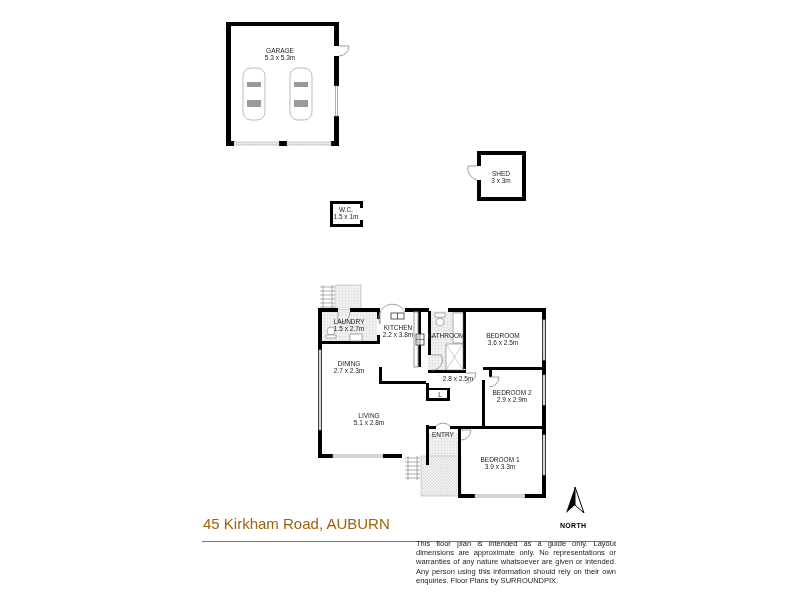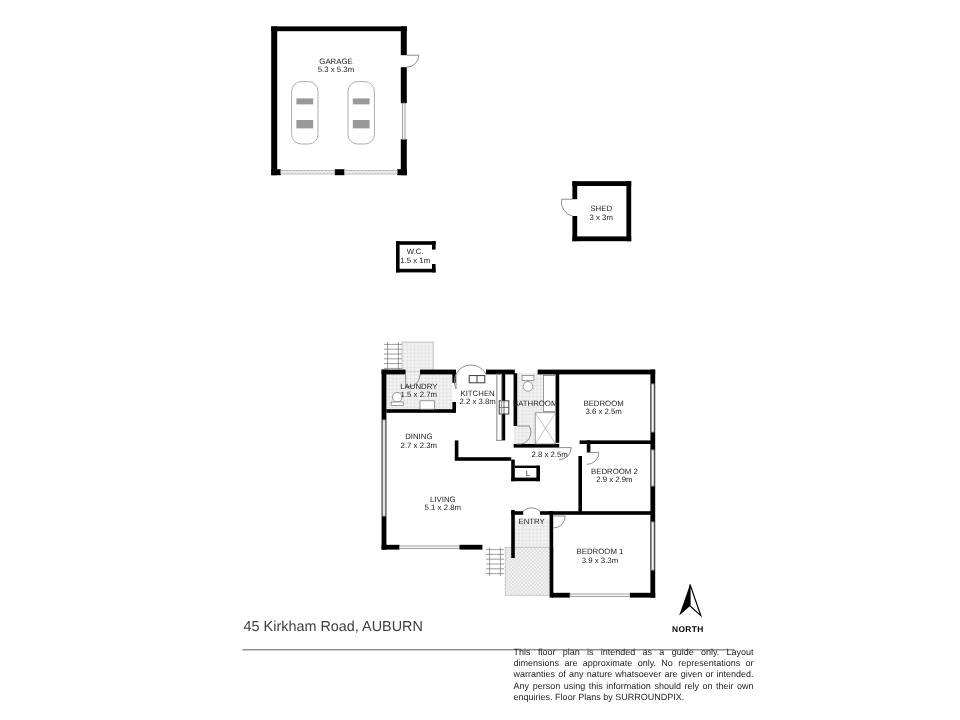--- a/index.html
+++ b/index.html
@@ -3,23 +3,23 @@
 <meta charset="utf-8">
 <style>
   html, body { margin: 0; padding: 0; background: #ffffff; }
   body { width: 800px; height: 600px; position: relative; overflow: hidden; font-family: "Liberation Sans", sans-serif; }
   svg { position: absolute; left: 0; top: 0; }
   .wall { fill: #000; }
   .thin { stroke: #999; stroke-width: 1; fill: none; }
   .win { fill: #fff; stroke: #999; stroke-width: 0.8; }
   .door { fill: none; stroke: #888; stroke-width: 0.8; }
   .room-label { font-family: "Liberation Sans", sans-serif; font-size: 6.5px; fill: #222; text-anchor: middle; }
-  .address { position: absolute; left: 203px; top: 515px; font-size: 12px; color: #404040; font-family: "Liberation Sans", sans-serif; }
+  .address { position: absolute; left: 203px; top: 515px; font-size: 15px; color: #a16207; font-family: "Liberation Sans", sans-serif; }
   .sep { position: absolute; left: 202px; top: 541px; width: 410px; height: 1px; background: #777; }
-  .disclaimer { position: absolute; left: 428px; top: 539px; width: 200px; font-size: 7.5px; line-height: 9.2px; color: #222; text-align: justify; font-family: "Liberation Sans", sans-serif; }
+  .disclaimer { position: absolute; left: 416px; top: 539px; width: 200px; font-size: 7.5px; line-height: 9.2px; color: #222; text-align: justify; font-family: "Liberation Sans", sans-serif; }
   .north-label { position: absolute; left: 560px; top: 522px; font-size: 7px; font-weight: bold; color: #000; font-family: "Liberation Sans", sans-serif; letter-spacing: 0.3px; }
 </style>
 </head>
 <body>
 
 <svg width="800" height="600" viewBox="0 0 800 600">
   <defs>
     <pattern id="tile" width="3" height="3" patternUnits="userSpaceOnUse">
       <rect width="3" height="3" fill="#f2f2f2"></rect>
       <path d="M0 0 L3 0 M0 0 L0 3" stroke="#cfcfcf" stroke-width="0.5"></path>

